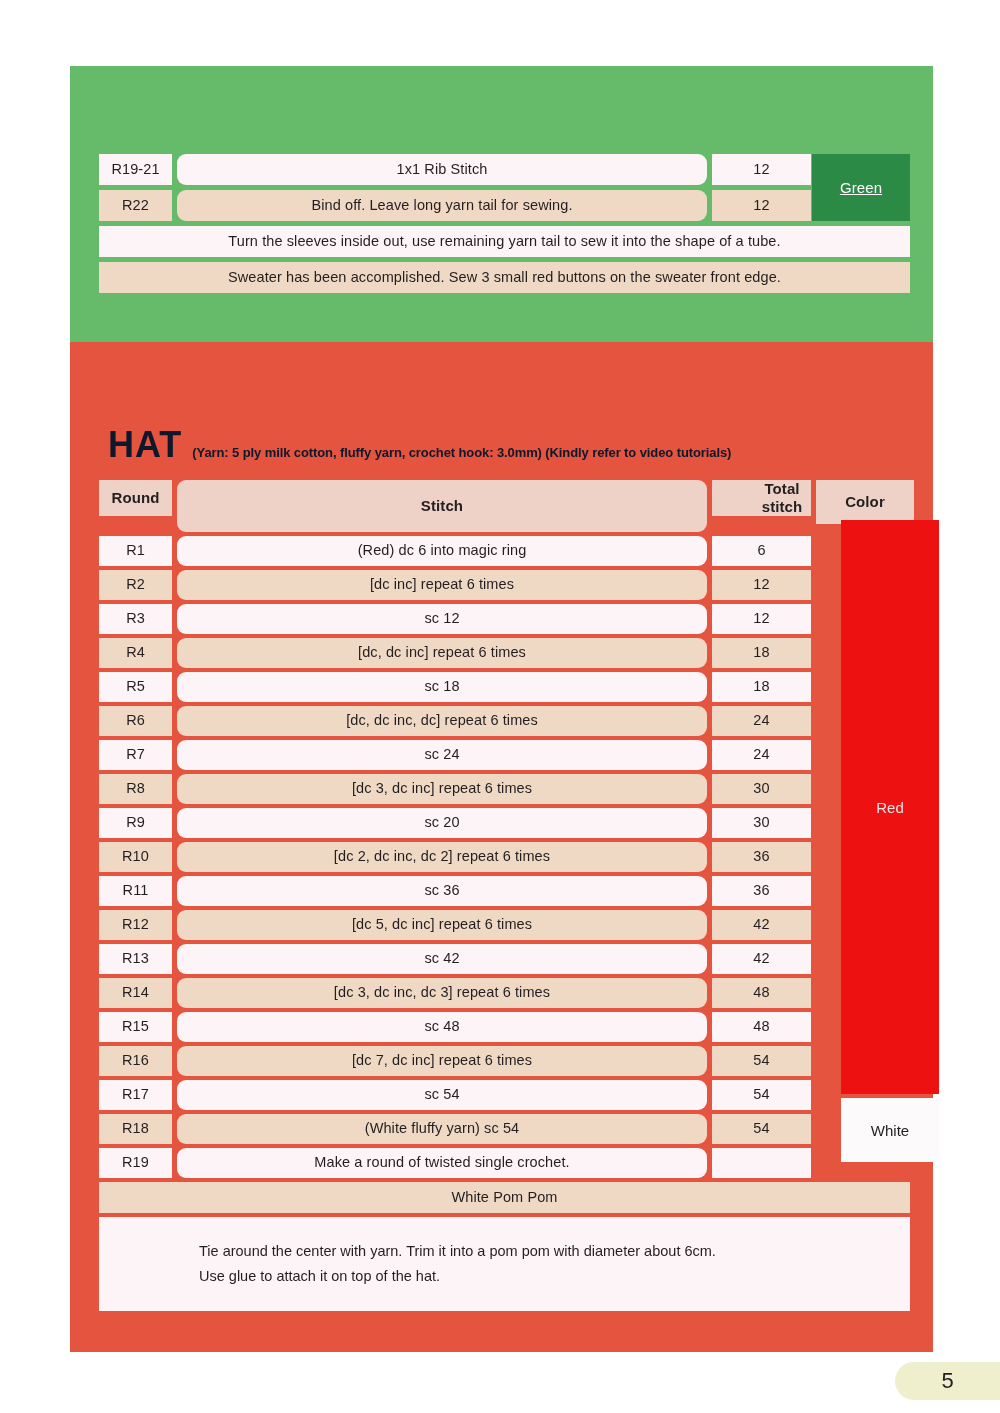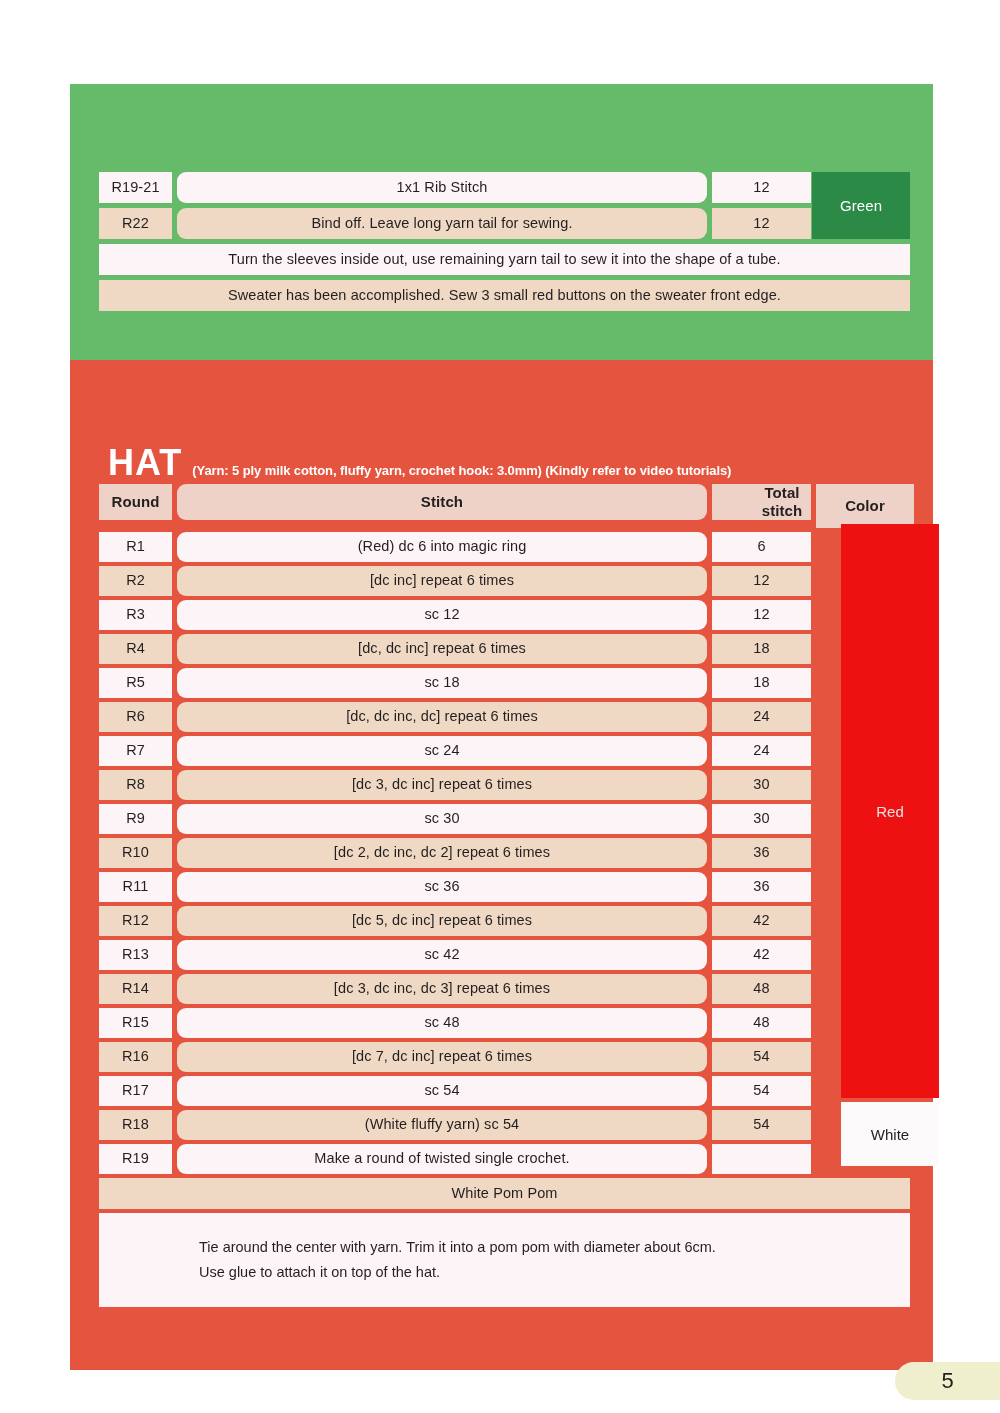--- a/index.html
+++ b/index.html
@@ -15,21 +15,20 @@
     color: #231f20;
     overflow: hidden;
   }
 
   
   .panel {
     position: absolute;
     left: 70px;
     width: 863px;
     box-sizing: border-box;
-    margin-top: 18px;
   }
   #green-panel {
     top: 66px;
     height: 276px;
     background: #66bb6a;
   }
   #red-panel {
     top: 342px;
     height: 1010px;
     background: #e4543f;
@@ -71,45 +70,46 @@
   .bg-head  { background: #eed2c7; font-weight: bold; font-size: 15px; }
 
   
   #green-table { top: 88px; }
   #green-table .trow { margin-bottom: 5px; }
   #green-table .cell { height: 31px; }
   .green-swatch {
     background: #2b8a45;
     color: #ffffff;
     font-size: 15px;
+    text-decoration: underline;
   }
 
   
   #hat-heading {
     position: absolute;
     left: 38px;
     top: 82px;
     display: flex;
     align-items: baseline;
-    color: #ffffff;
+    color: #0f172a;
   }
   #hat-title {
     font-size: 36px;
     font-weight: bold;
     letter-spacing: 1px;
   }
   #hat-subtitle {
     font-size: 13px;
     font-weight: bold;
     margin-left: 10px;
     letter-spacing: -.1px;
   }
 
   
-  #hat-table { top: 124px; }
+  #hat-table { top: 138px; }
   #hat-table .trow { margin-bottom: 4px; }
   #hat-table .cell { height: 30px; }
 
   
   .color-block {
     position: absolute;
     box-sizing: border-box;
     display: flex;
     align-items: center;
     justify-content: center;
@@ -196,21 +196,21 @@
   <div id="hat-heading">
     <span id="hat-title">HAT</span>
     <span id="hat-subtitle">(Yarn: 5 ply milk cotton, fluffy yarn, crochet hook: 3.0mm) (Kindly refer to video tutorials)</span>
   </div>
 
   <div class="ptable" id="hat-table">
 
     <div class="trow">
       <div class="cell c-round bg-head" style="height:36px;">Round</div>
       <div class="gap"></div>
-      <div class="cell c-stitch bg-head" style="height:36px;">Stitch</div>
+      <div class="cell c-stitch bg-head" style="height:52px;">Stitch</div>
       <div class="gap"></div>
       <div class="cell c-total bg-head" style="height:36px;padding-left:45px;">Total stitch</div>
       <div class="gap"></div>
       <div class="cell c-color bg-head" style="height:44px;">Color</div>
     </div>
 
     <div id="hat-rows">
         <div class="trow">
           <div class="cell c-round bg-light">R1</div>
           <div class="gap"></div>
@@ -279,21 +279,21 @@
           <div class="gap"></div>
           <div class="cell c-stitch bg-beige">[dc 3, dc inc] repeat 6 times</div>
           <div class="gap"></div>
           <div class="cell c-total bg-beige">30</div>
           <div class="gap"></div>
           <div class="c-color"></div>
         </div>
         <div class="trow">
           <div class="cell c-round bg-light">R9</div>
           <div class="gap"></div>
-          <div class="cell c-stitch bg-light">sc 30</div>
+          <div class="cell c-stitch bg-light">sc 20</div>
           <div class="gap"></div>
           <div class="cell c-total bg-light">30</div>
           <div class="gap"></div>
           <div class="c-color"></div>
         </div>
         <div class="trow">
           <div class="cell c-round bg-beige">R10</div>
           <div class="gap"></div>
           <div class="cell c-stitch bg-beige">[dc 2, dc inc, dc 2] repeat 6 times</div>
           <div class="gap"></div>

